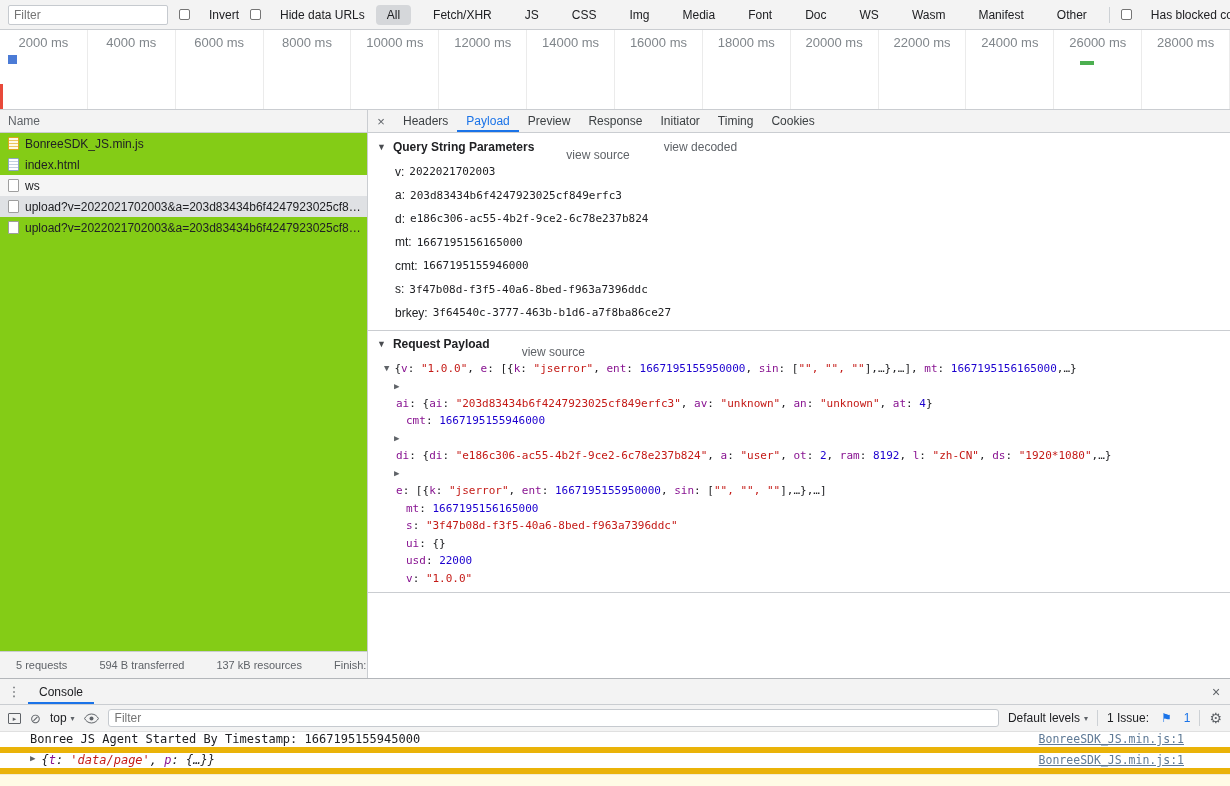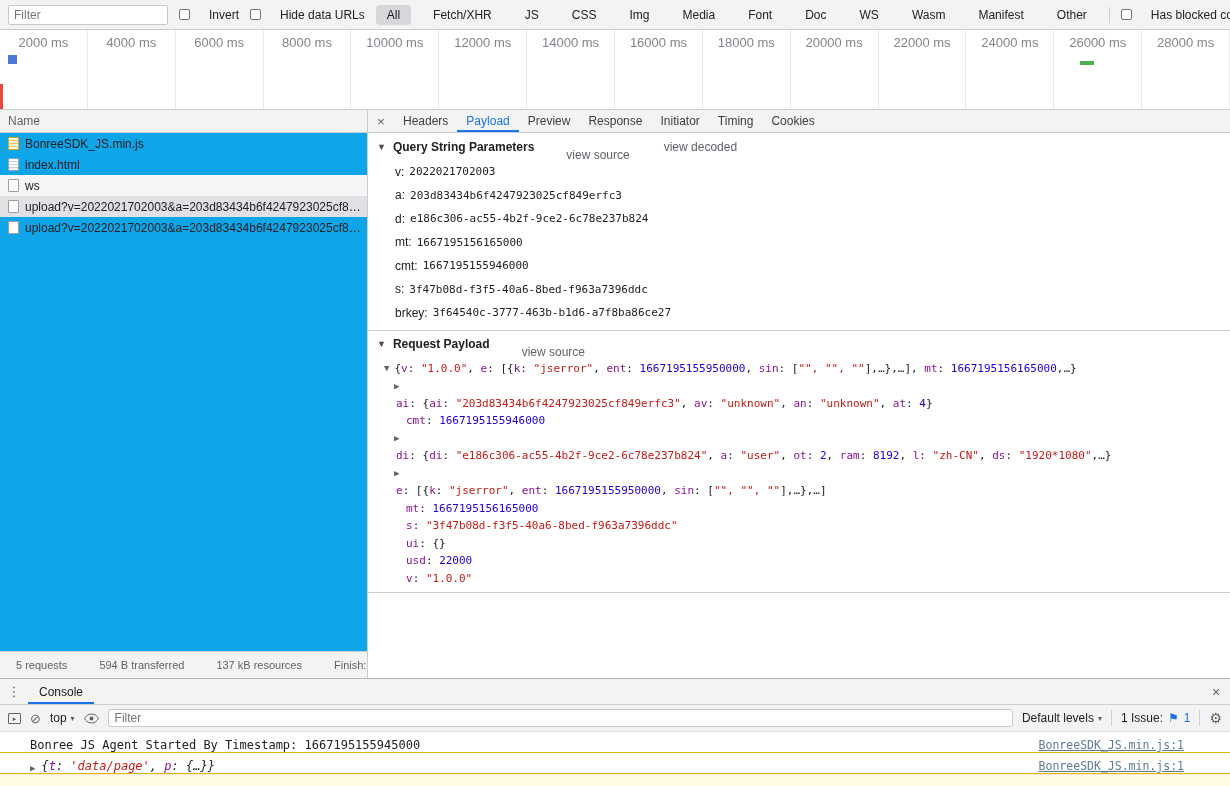--- a/index.html
+++ b/index.html
@@ -27,21 +27,21 @@
   .ov-col span{margin-top:5px;font-size:13px;color:#80868b;}
   #ov-blue{position:absolute;left:8px;top:25px;width:9px;height:9px;background:#4b7bd6;}
   #ov-green{position:absolute;left:1080px;top:31px;width:14px;height:4px;background:#4caf50;}
   #ov-red{position:absolute;left:0;top:54px;width:3px;height:25px;background:#e8493a;}
 
   
   #main{position:absolute;top:110px;left:0;width:100%;bottom:108px;}
 
   
   #requests{position:absolute;left:0;top:0;width:368px;height:100%;border-right:1px solid #cacdd1;
-    display:flex;flex-direction:column;background:#0ea5e9;}
+    display:flex;flex-direction:column;background:#84cc16;}
   #req-header{height:23px;flex:none;background:#f3f3f3;border-bottom:1px solid #cacdd1;
     display:flex;align-items:center;padding-left:8px;color:#5f6368;}
   #req-list{flex:1;overflow:hidden;}
   .req-row{height:21px;display:flex;align-items:center;gap:6px;padding:0 6px 0 8px;white-space:nowrap;overflow:hidden;}
   .req-row .nm{overflow:hidden;text-overflow:ellipsis;}
   .req-row.stripe{background:#f5f5f5;}
   .req-row.sel{background:#dfe1e4;}
   .ficon{width:11px;height:13px;flex:none;border:1px solid #9e9e9e;border-radius:1px;background:#fff;}
   .ficon.doc{border-color:#8fa6c2;background:repeating-linear-gradient(to bottom,#fff 0 2px,#c3d0e0 2px 3px);}
   .ficon.js{border-color:#dba81c;background:repeating-linear-gradient(to bottom,#fff8e6 0 2px,#ecc65c 2px 3px);}
@@ -87,25 +87,25 @@
   .ctab{padding:0 11px;display:flex;align-items:center;color:#202124;box-shadow:inset 0 -2px 0 #1a73e8;}
   .con-close{margin-left:auto;width:28px;display:flex;align-items:center;justify-content:center;color:#5f6368;font-size:14px;}
   #con-toolbar{height:27px;background:#f3f3f3;border-bottom:1px solid #e0e0e0;display:flex;align-items:center;gap:9px;padding:0 8px;}
   .tb-icon{color:#5f6368;flex:none;font-size:13px;line-height:1;}
   .sb-icon{width:13px;height:11px;border:1px solid #5f6368;border-radius:1px;display:flex;align-items:center;justify-content:center;flex:none;}
   .sb-play{font-size:7px;color:#5f6368;line-height:1;}
   .dd{display:flex;align-items:center;gap:4px;flex:none;color:#202124;}
   .dd-caret{font-size:8px;color:#5f6368;}
   #con-filter{flex:1;height:18px;border:1px solid #c6cacf;border-radius:3px;background:#fff;
     padding:0 6px;font:12px "Liberation Sans",sans-serif;color:#202124;outline:none;}
-  .issues{display:flex;align-items:center;gap:5px;flex:none;justify-content:flex-end;}
+  .issues{display:flex;align-items:center;gap:12px;flex:none;justify-content:flex-end;}
   .flag{color:#1a73e8;font-size:12px;}
   .issue-count{color:#1a73e8;}
   #con-messages{background:#fff;}
-  .cmsg{height:21px;border-bottom:1px solid #eab308;display:flex;align-items:flex-end;
+  .cmsg{height:21px;border-bottom:6px solid #eab308;display:flex;align-items:flex-start;
     padding:0 46px 0 30px;font-family:"DejaVu Sans Mono",monospace;font-size:12px;color:#202124;}
   .cmsg .src{margin-left:auto;color:#5f7a96;text-decoration:underline;font-size:11.5px;cursor:pointer;}
   .obj{font-style:italic;white-space:pre;}
   .cArrow{color:#5f6368;font-size:9px;margin-right:6px;}
   .cwarn{height:12px;background:#fffbe5;border-top:1px solid #f3ecd2;}
 </style>
 </head>
 <body>
 
 <div id="filter-bar">

